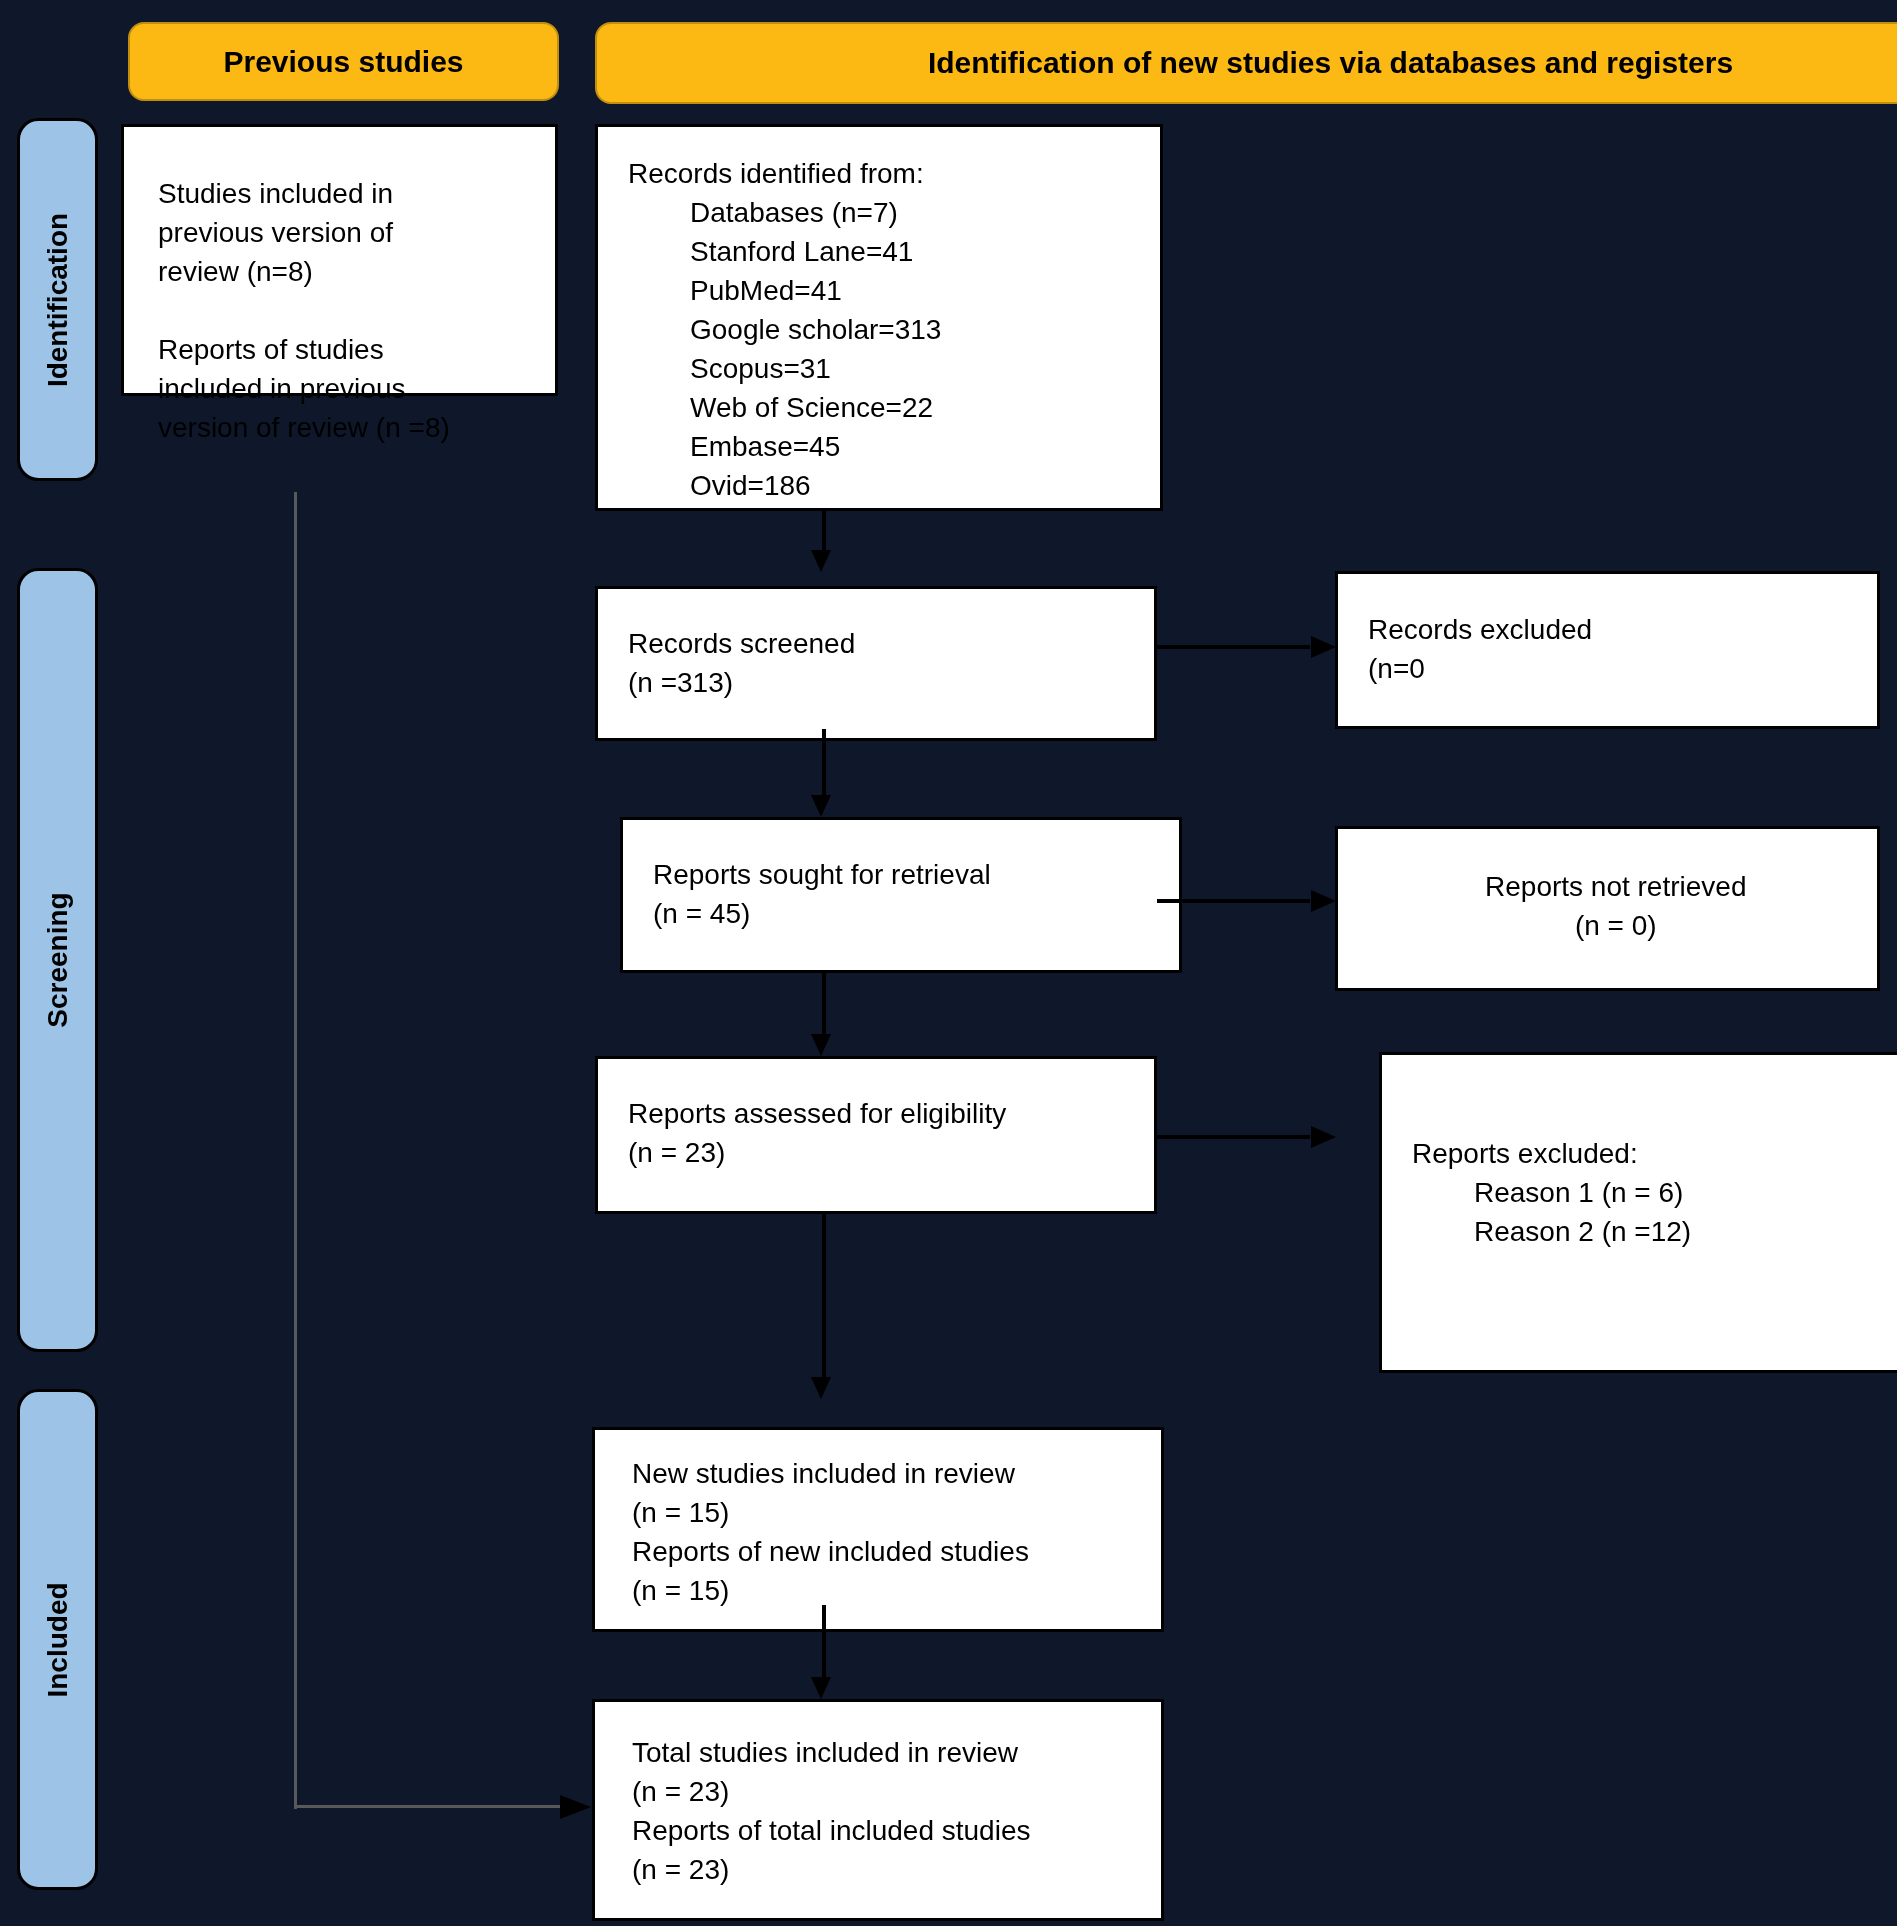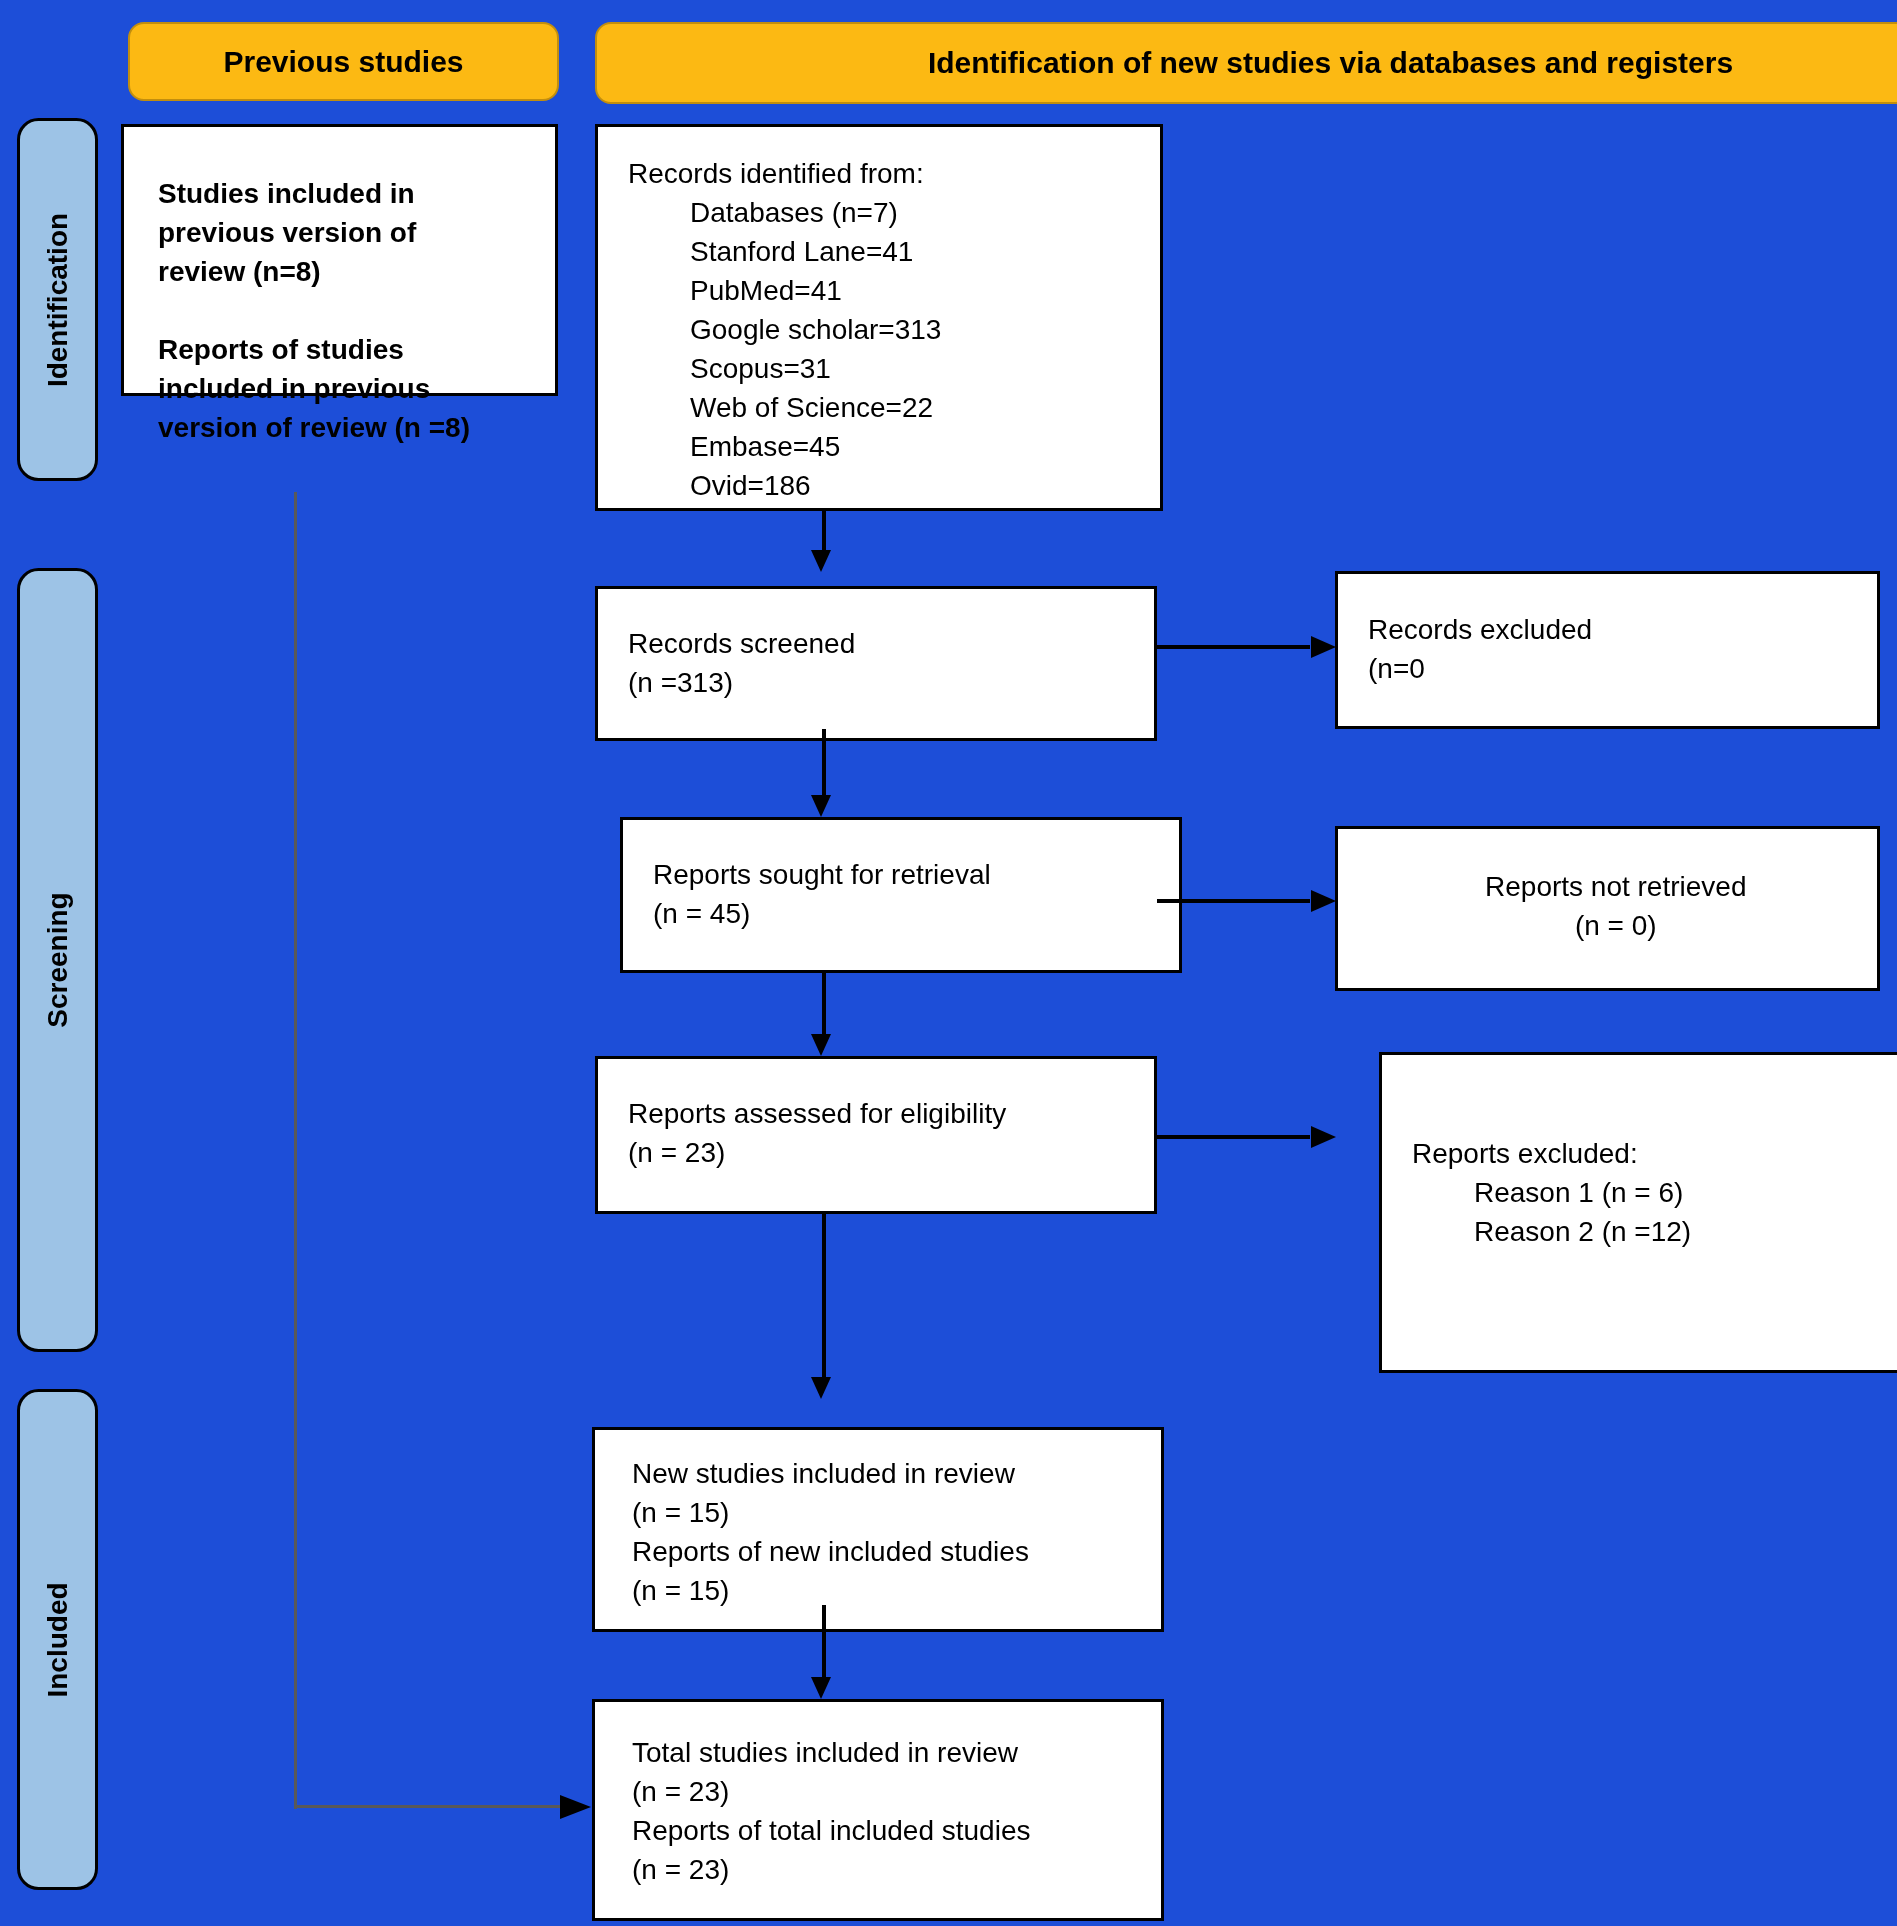--- a/index.html
+++ b/index.html
@@ -1,17 +1,17 @@
 <!DOCTYPE html>
 <html style="font-size:10.8px"><head>
 <meta charset="utf-8">
 <style>
   html,body { margin:0; padding:0; background:#ffffff; }
   #canvas {
-    position:relative; width:1897px; height:1926px; background:#1d4ed8;
+    position:relative; width:1897px; height:1926px; background:#0f172a;
     font-family:"Liberation Sans", sans-serif; color:#000;
   }
 
   
   .hdr {
     position:absolute; background:#FCB913; border:2.7px solid #C28E0E; border-radius:16px;
     display:flex; align-items:center; justify-content:center;
     font-weight:bold; font-size:30px; box-sizing:border-box; text-align:center;
   }
   #hdr-prev { left:128px; top:22px; width:431px; height:79px; }
@@ -33,21 +33,21 @@
 
   
   .box {
     position:absolute; background:#fff; border:3.4px solid #000; box-sizing:border-box;
     font-size:28px;
   }
   .box .line { line-height:39px; }
   .indent { padding-left:62px; }
   .para-gap { margin-bottom:39px; }
 
-  #box-prev         { left:121px;  top:124px;  width:437px; height:272px; padding:47px 81px 0 34px;font-weight:bold; }
+  #box-prev         { left:121px;  top:124px;  width:437px; height:272px; padding:47px 81px 0 34px; }
   #box-identified   { left:595px;  top:124px;  width:568px; height:387px; padding:27px 13.5px 0 30px; }
   #box-screened     { left:595px;  top:574px;  width:562px; height:155px; padding:35px 13.5px 0 30px;margin-top:12px; }
   #box-excluded1    { left:1335px; top:571px;  width:545px; height:158px; padding:36px 13.5px 0 30px; }
   #box-retrieval    { left:620px;  top:817px; width:562px; height:156px; padding:35px 13.5px 0 30px; }
   #box-notretrieved { left:1335px; top:826px; width:545px; height:165px; padding:38px 13.5px 0 30px;text-align:center; }
   #box-eligibility  { left:595px;  top:1056px; width:562px; height:158px; padding:35px 13.5px 0 30px; }
   #box-excluded2    { left:1335px; top:1052px; width:545px; height:321px; padding:79px 13.5px 0 30px;margin-left:44px; }
   #box-newstudies   { left:592px;  top:1399px; width:572px; height:205px; padding:24px 13.5px 0 37px;margin-top:28px; }
   #box-total        { left:592px;  top:1699px; width:572px; height:222px; padding:31px 13.5px 0 37px; }
 

